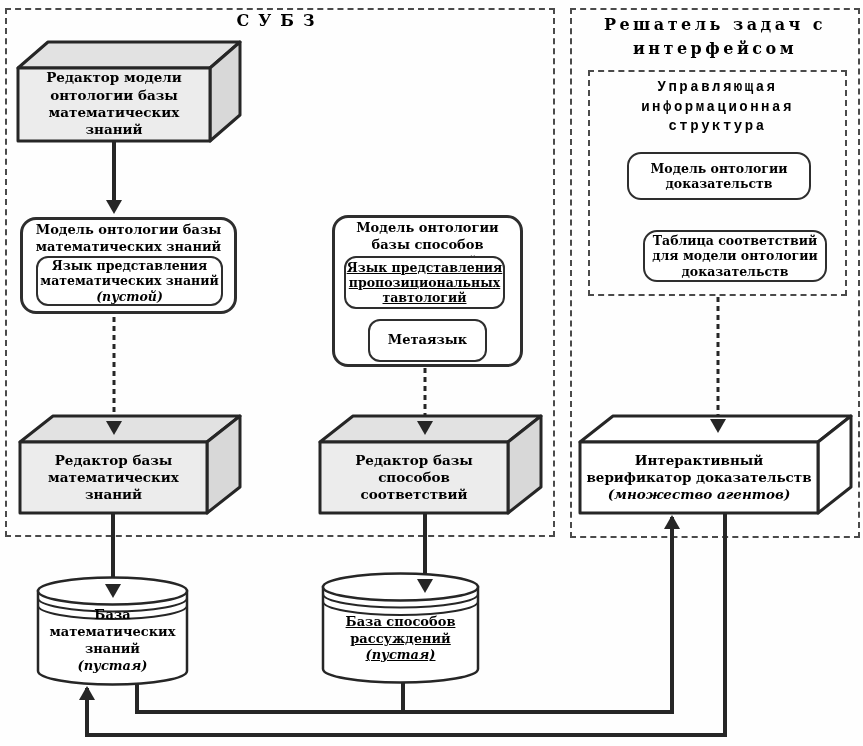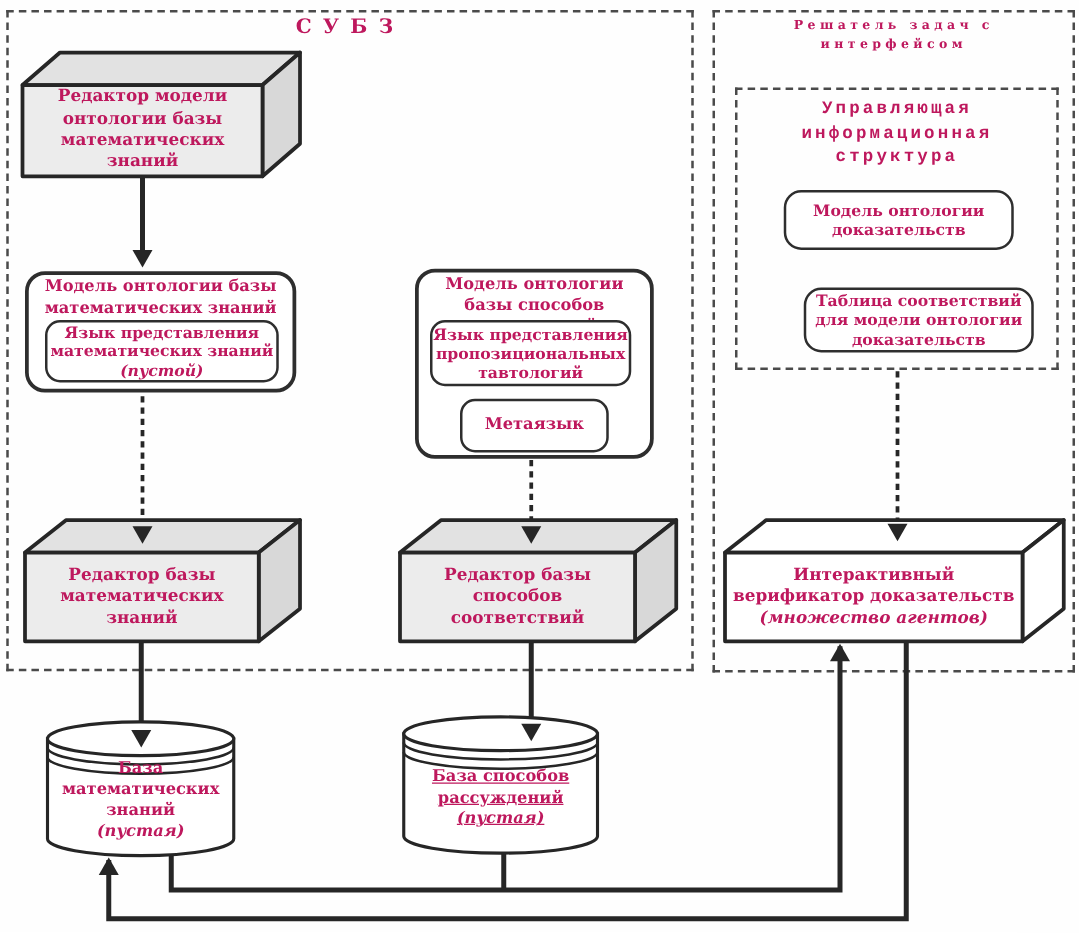--- a/index.html
+++ b/index.html
@@ -2,27 +2,27 @@
 <html><head>
 <meta charset="utf-8">
 <style>
   html,body{margin:0;padding:0;background:#fff;}
   .canvas{
     position:relative;width:863px;height:746px;background:#fefefe;
     font-family:"DejaVu Serif", serif;color:#1b1b1b;overflow:hidden;
   }
   .dashed-box{position:absolute;border:2px dashed #4a4a4a;box-sizing:border-box;background:transparent;z-index:1;}
   .svg-layer{position:absolute;left:0;top:0;z-index:2;}
-  .lbl{position:absolute;font-weight:bold;text-align:center;z-index:3;color:#be185d;}
+  .lbl{position:absolute;font-weight:bold;text-align:center;z-index:3;color:#000000;}
   .flexc{display:flex;flex-direction:column;align-items:center;justify-content:center;}
   .round-box{position:absolute;border:3px solid #2e2e2e;border-radius:16px;background:#fff;box-sizing:border-box;z-index:2;}
   .round-box-thin{position:absolute;border:2.5px solid #2e2e2e;border-radius:12px;background:#fff;box-sizing:border-box;z-index:3;}
   .it{font-style:italic;}
   .big-title{font-size:16px;letter-spacing:9px;}
-  .solver-title{font-size:10px;letter-spacing:3.5px;line-height:1.5;}
+  .solver-title{font-size:16px;letter-spacing:3.5px;line-height:1.5;}
   .cis-title{font-size:14px;letter-spacing:2.5px;line-height:1.4;font-family:Liberation Mono, monospace;}
   .fs13{font-size:13px;line-height:1.3;}
   .fs135{font-size:13.5px;line-height:1.28;}
   .fs125{font-size:12.5px;line-height:1.22;}
 </style>
 </head>
 <body>
 
 <div class="canvas">
 
@@ -100,21 +100,21 @@
   <div class="round-box" style="left:20px;top:217px;width:217px;height:97px;"></div>
   <div class="lbl fs13" style="left:25px;top:222px;width:207px;">Модель онтологии базы математических знаний</div>
   <div class="round-box-thin flexc" style="left:36px;top:256px;width:187px;height:50px;">
     <span class="lbl fs125" style="position:static;">Язык представления математических знаний</span>
     <span class="lbl fs125 it" style="position:static;">(пустой)</span>
   </div>
 
   <div class="round-box" style="left:332px;top:215px;width:191px;height:152px;"></div>
   <div class="lbl fs13" style="left:336px;top:220px;width:183px;">Модель онтологии базы способов рассуждений</div>
   <div class="round-box-thin flexc" style="left:344px;top:256px;width:161px;height:53px;">
-    <span class="lbl fs125" style="position:static;">Язык представления пропозициональных тавтологий</span>
+    <span class="lbl fs125" style="position:static;text-decoration:underline;">Язык представления пропозициональных тавтологий</span>
   </div>
   <div class="round-box-thin flexc" style="left:368px;top:319px;width:119px;height:43px;">
     <span class="lbl fs13" style="position:static;">Метаязык</span>
   </div>
 
   <div class="lbl flexc fs135" style="left:38px;top:444px;width:151px;height:67px;">Редактор базы математических знаний</div>
   <div class="lbl flexc fs135" style="left:329px;top:444px;width:170px;height:67px;">Редактор базы способов соответствий</div>
   <div class="lbl flexc fs135" style="left:580px;top:444px;width:238px;height:67px;">
     <span>Интерактивный</span>
     <span>верификатор доказательств</span>

